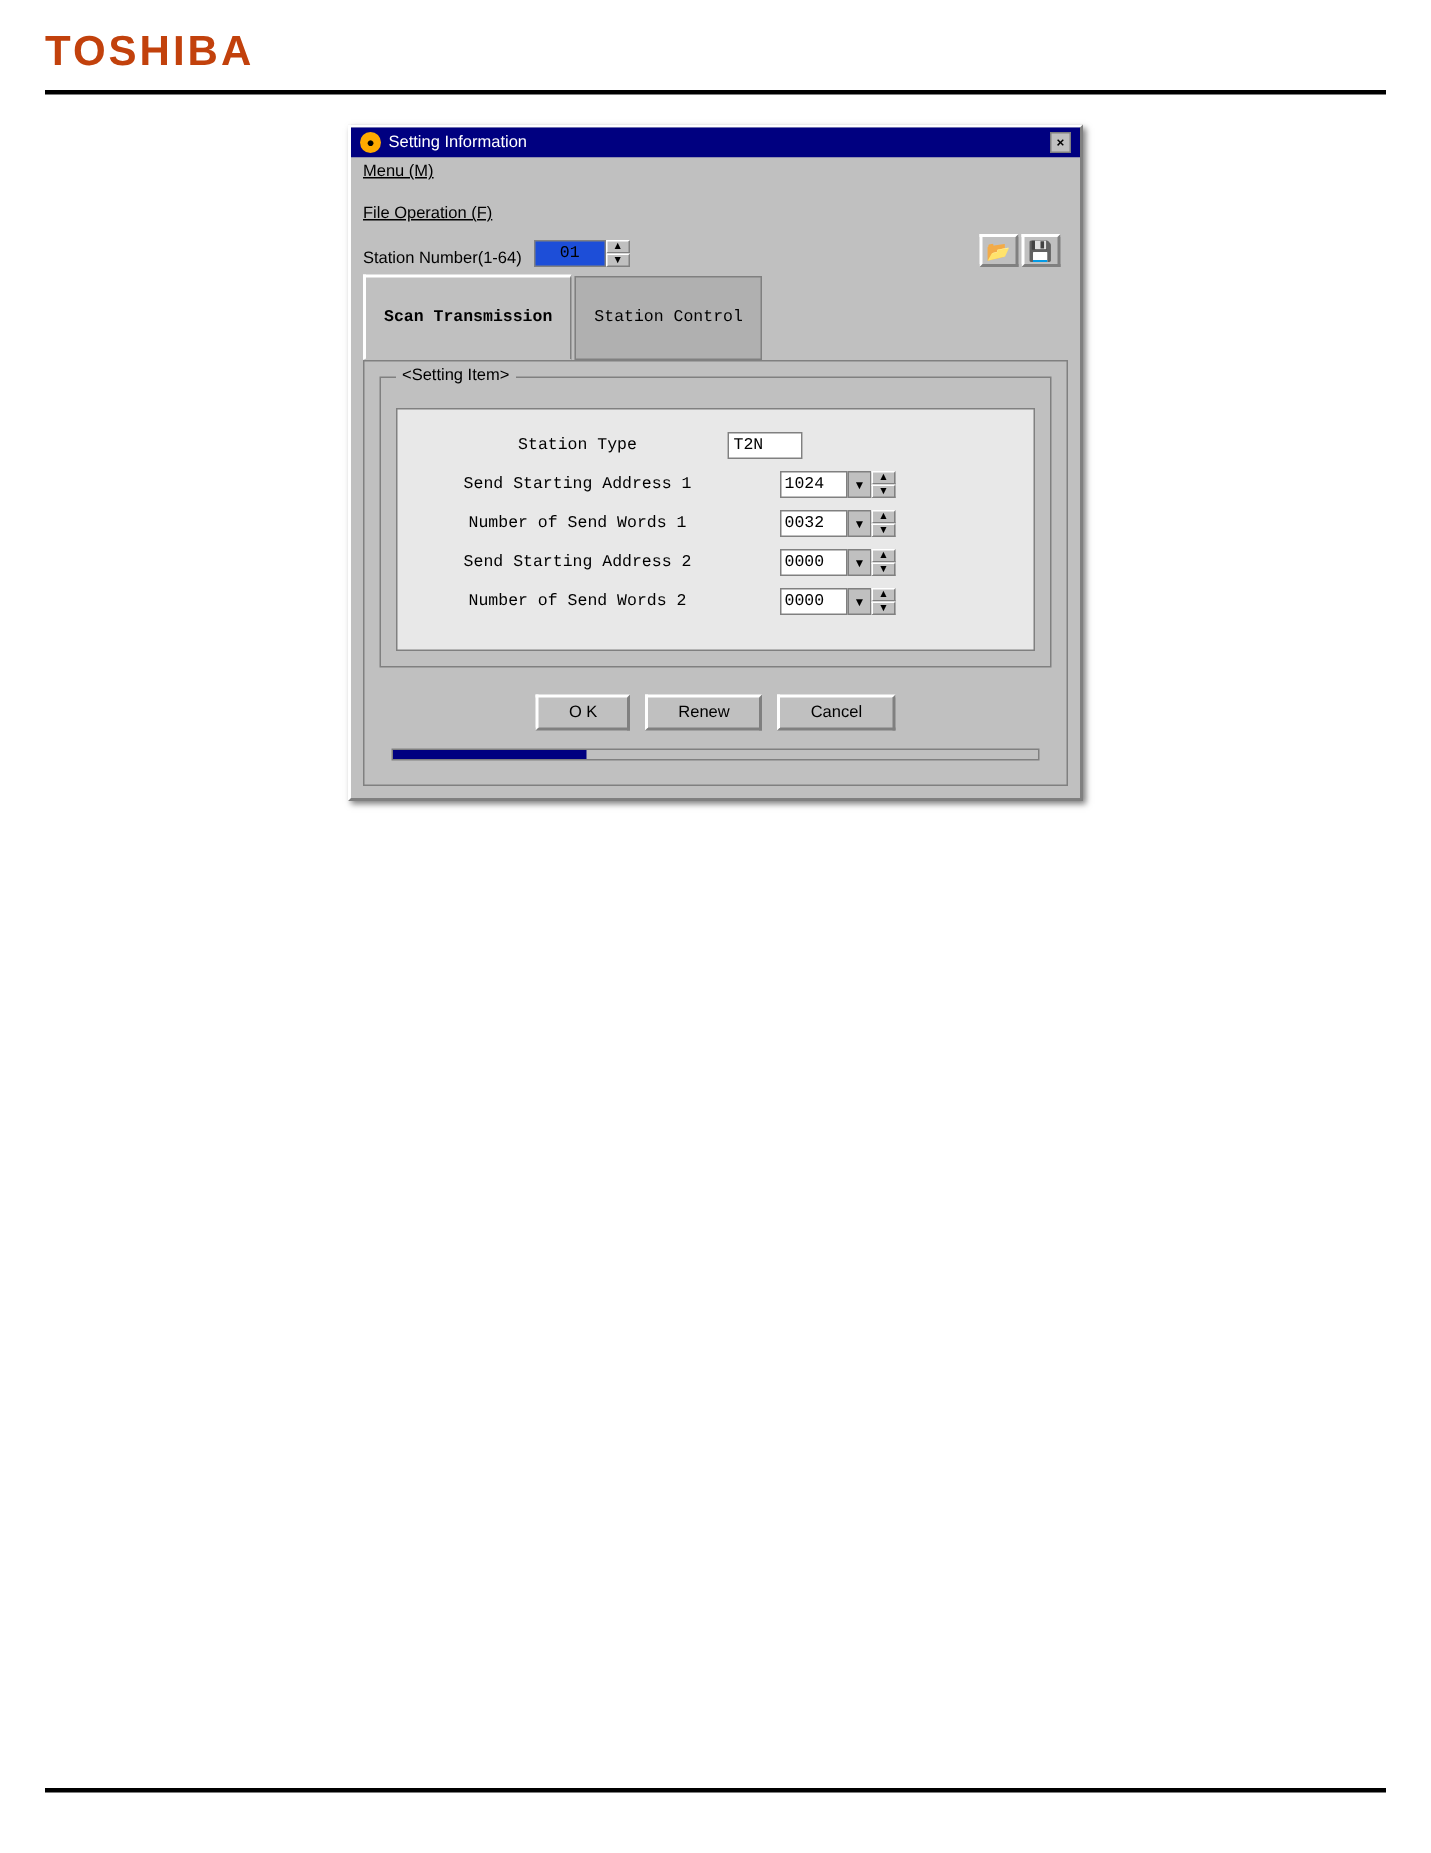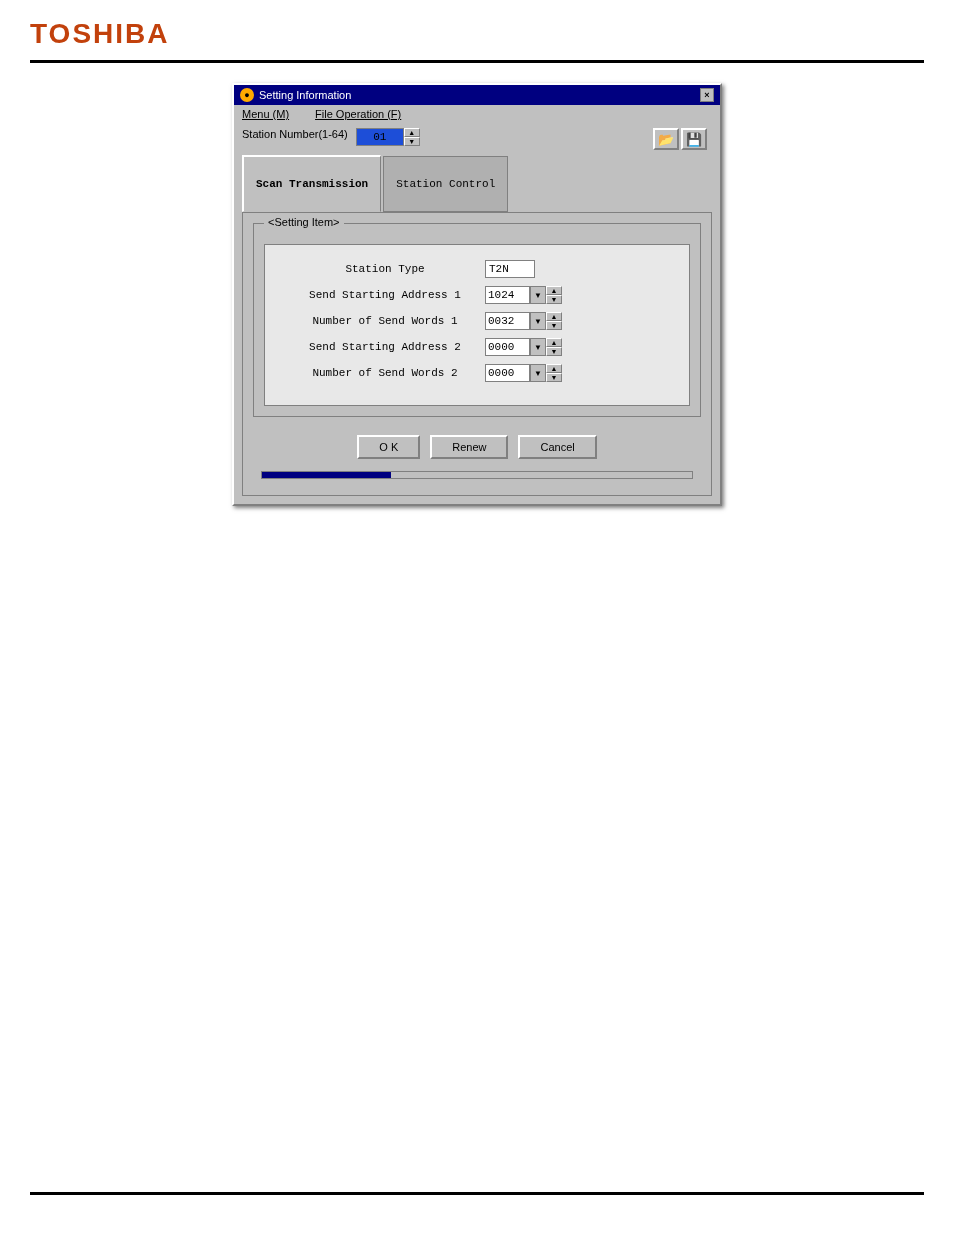--- a/index.html
+++ b/index.html
@@ -105,34 +105,35 @@
       font-weight: bold;
     }
 
     
     .menu-bar {
       padding: 3px 8px;
       font-family: Arial, sans-serif;
       font-size: 11px;
       color: #000000;
       display: flex;
-      gap: 26px;
-      background: #c0c0c0;
+      gap: 16px;
+      background: #c0c0c0;
+      flex-direction: column;
     }
 
     .menu-item {
       cursor: pointer;
       text-decoration: underline;
     }
 
     
     .station-number-row {
       padding: 5px 8px;
       display: flex;
-      align-items: flex-start;
+      align-items: flex-end;
       gap: 8px;
       font-family: Arial, sans-serif;
       font-size: 11px;
     }
 
     .station-number-label {
       white-space: nowrap;
     }
 
     .spinbox {
@@ -287,20 +288,21 @@
       border: 1px solid #808080;
       background: #ffffff;
       font-size: 11px;
       font-family: 'Courier New', monospace;
       padding: 0 3px;
     }
 
     .dropdown-spinbox {
       display: flex;
       align-items: flex-start;
+      margin-left: 35px;
     }
 
     .dropdown-input {
       width: 45px;
       height: 18px;
       border: 1px solid #808080;
       background: #ffffff;
       font-size: 11px;
       font-family: 'Courier New', monospace;
       padding: 0 2px;

